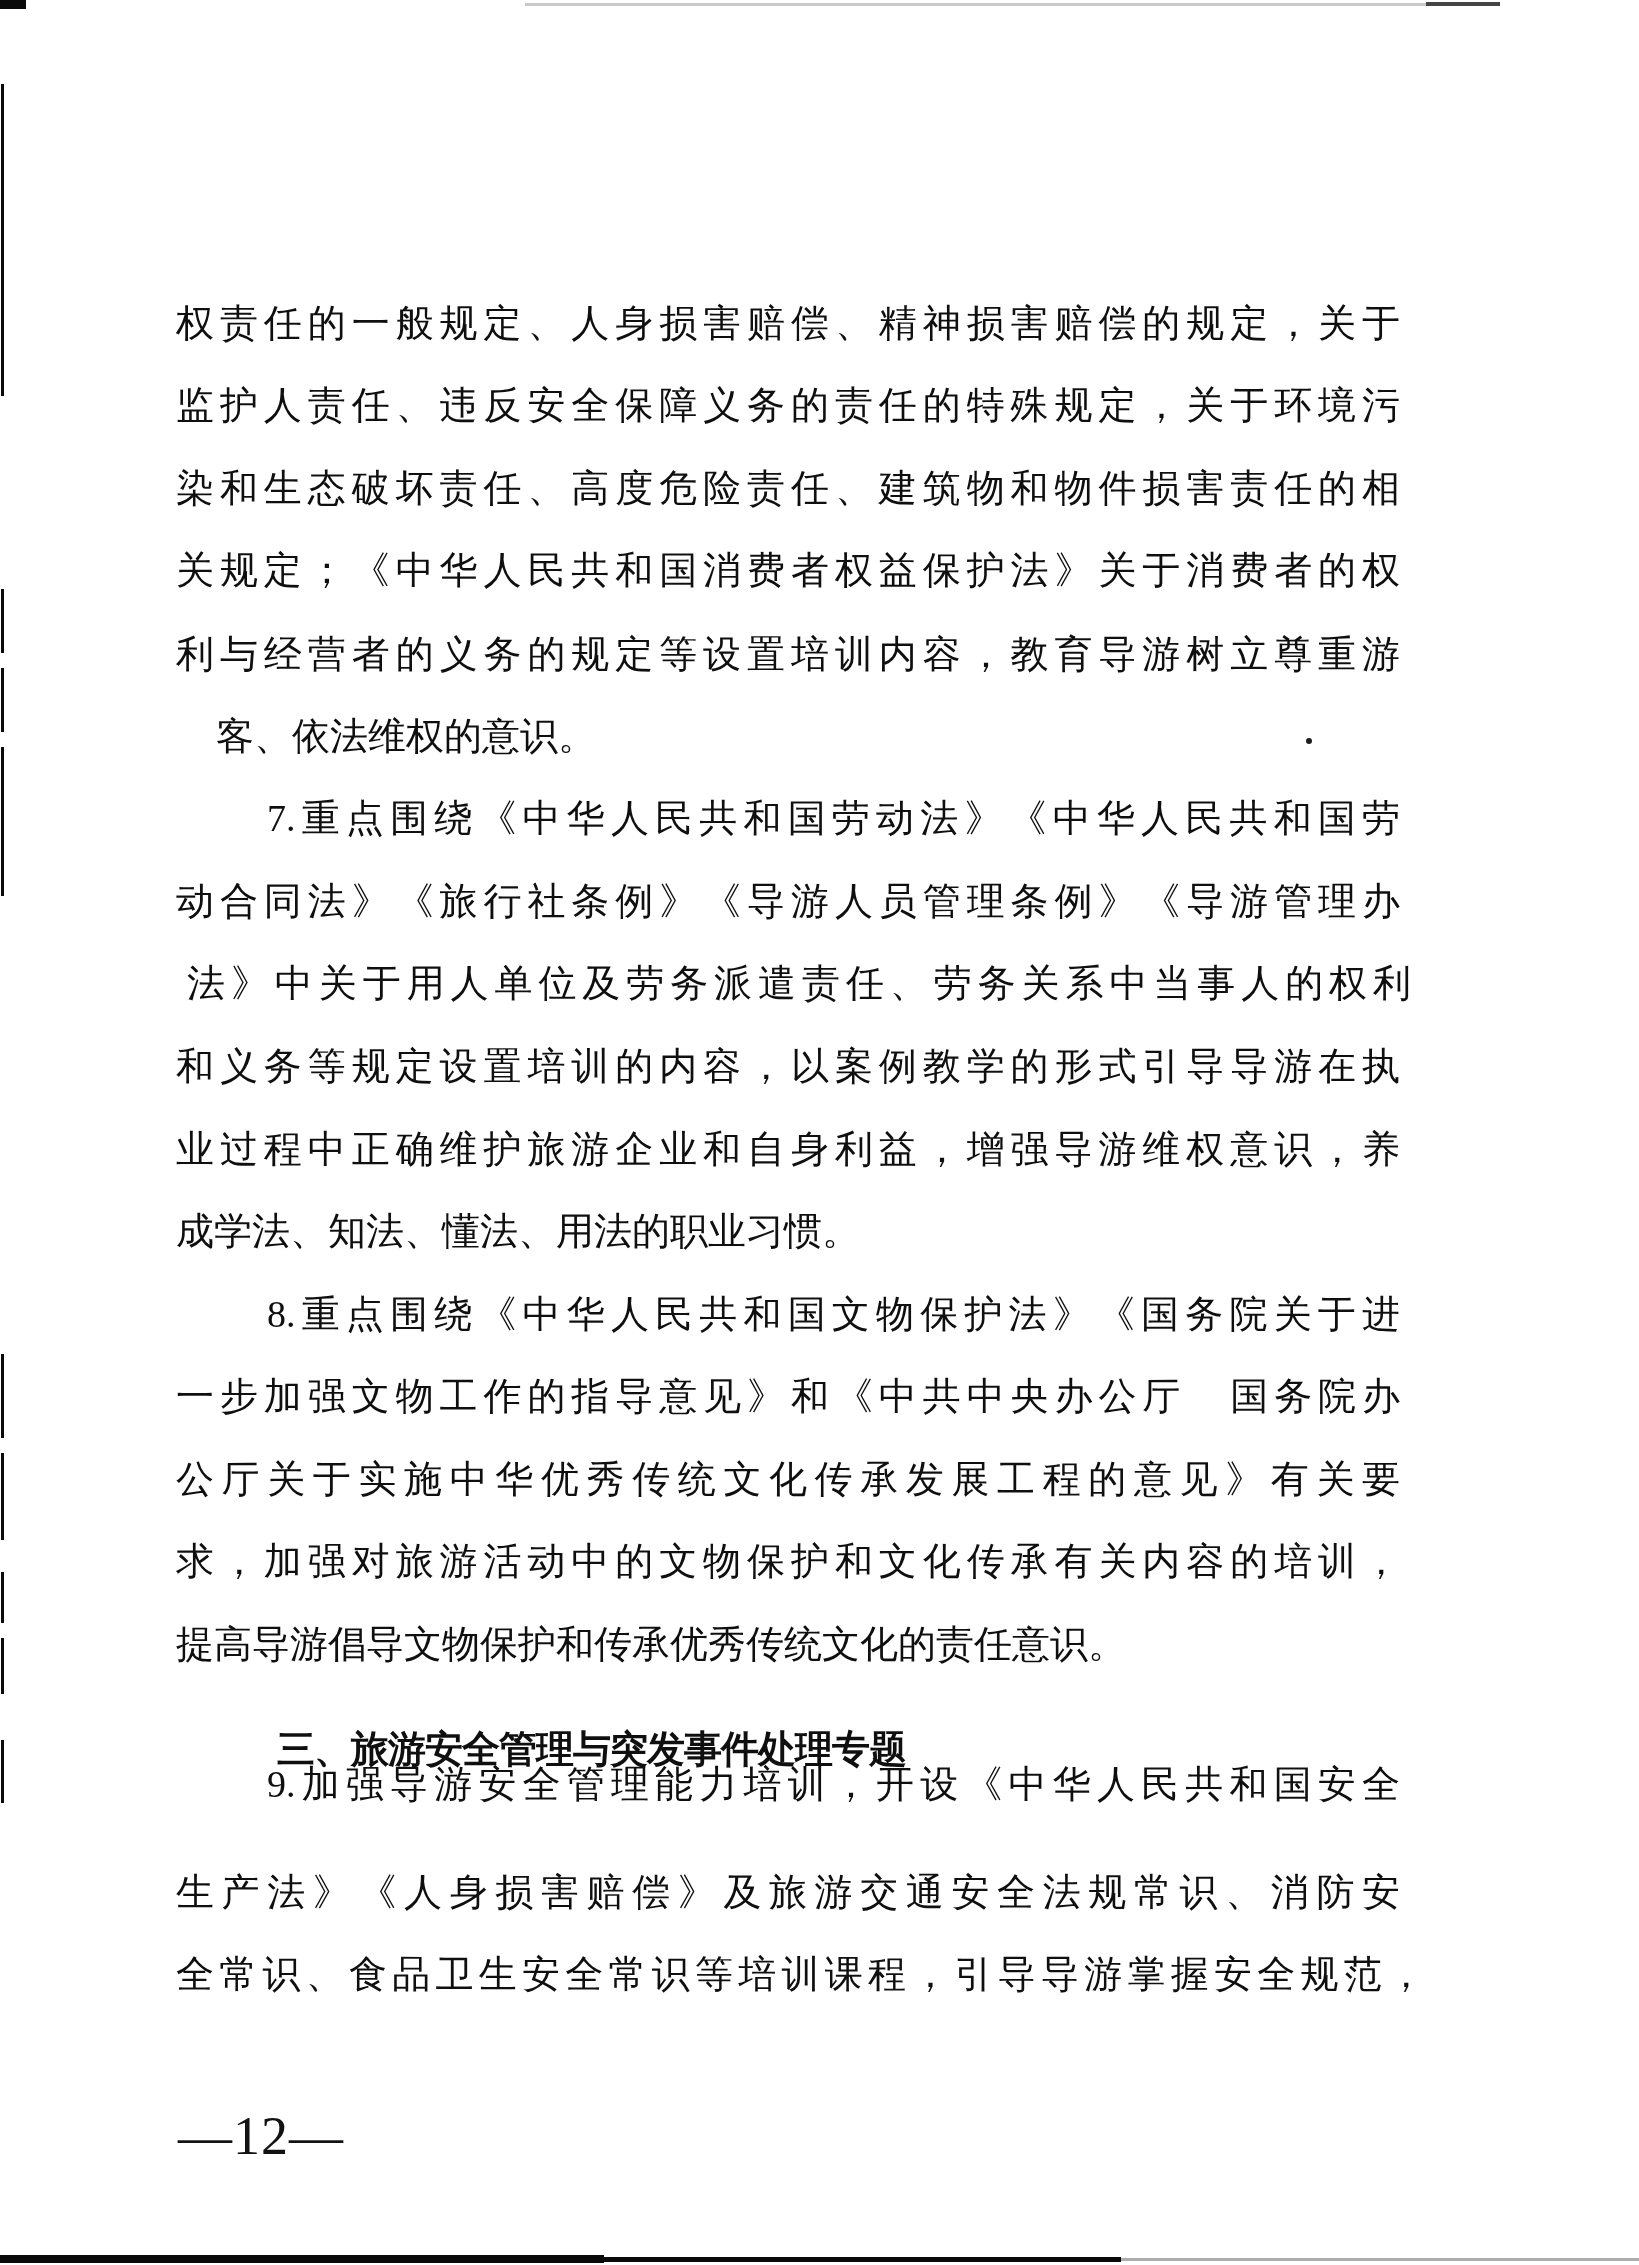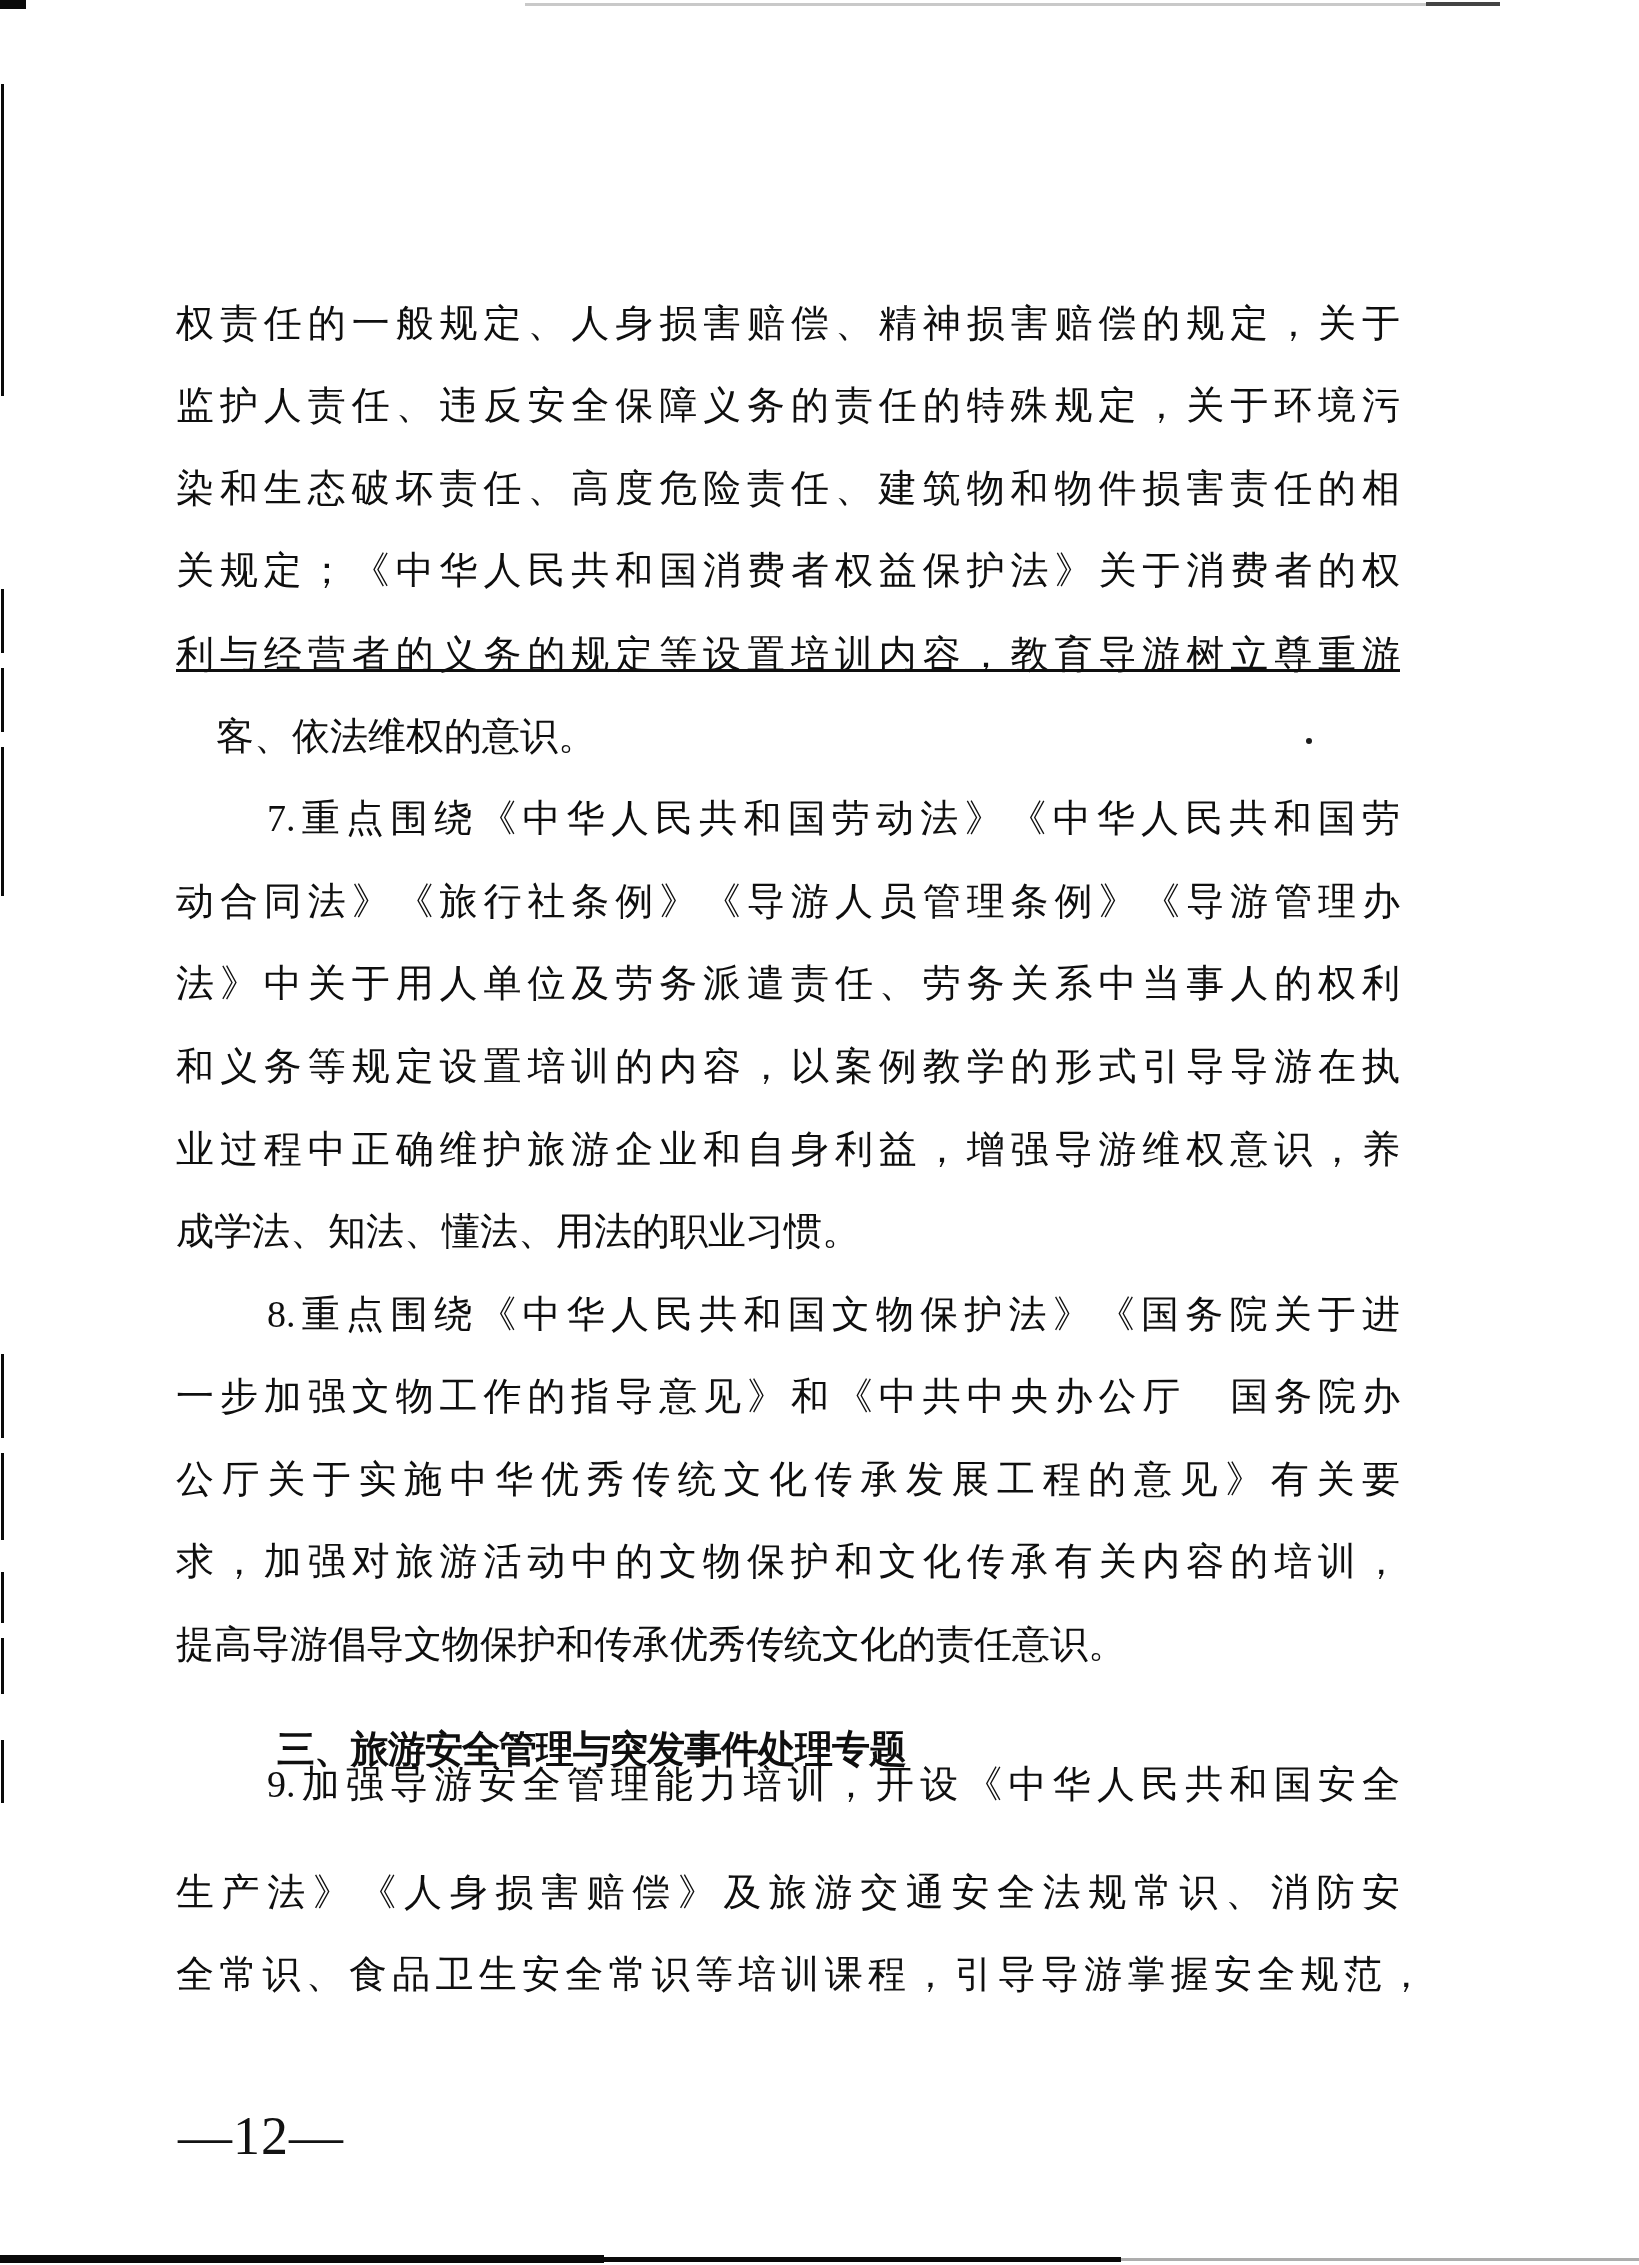--- a/index.html
+++ b/index.html
@@ -69,25 +69,25 @@
   <div class="mark" style="left:1px;top:1638px;width:3px;height:56px;"></div>
   <div class="mark" style="left:1px;top:1740px;width:3px;height:63px;"></div>
 
   <div class="ink-dot"></div>
 
   <div id="textblock">
       <div class="line justify" style="top: 301px;">权责任的一般规定、人身损害赔偿、精神损害赔偿的规定，关于</div>
       <div class="line justify" style="top: 383px;">监护人责任、违反安全保障义务的责任的特殊规定，关于环境污</div>
       <div class="line justify" style="top: 466px;">染和生态破坏责任、高度危险责任、建筑物和物件损害责任的相</div>
       <div class="line justify" style="top: 548px;">关规定；《中华人民共和国消费者权益保护法》关于消费者的权</div>
-      <div class="line justify" style="top: 632px; text-decoration: underline;">利与经营者的义务的规定等设置培训内容，教育导游树立尊重游</div>
+      <div class="line justify" style="top: 632px;">利与经营者的义务的规定等设置培训内容，教育导游树立尊重游</div>
       <div class="line" style="top: 714px; margin-left: 40px;">客、依法维权的意识。</div>
       <div class="line indent justify" style="top: 796px;">7.重点围绕《中华人民共和国劳动法》《中华人民共和国劳</div>
       <div class="line justify" style="top: 879px;">动合同法》《旅行社条例》《导游人员管理条例》《导游管理办</div>
-      <div class="line justify" style="top: 961px;">法》中关于用人单位及劳务派遣责任、劳务关系中当事人的权利</div>
+      <div class="line justify" style="top: 961px; margin-left: 11px;">法》中关于用人单位及劳务派遣责任、劳务关系中当事人的权利</div>
       <div class="line justify" style="top: 1044px;">和义务等规定设置培训的内容，以案例教学的形式引导导游在执</div>
       <div class="line justify" style="top: 1127px;">业过程中正确维护旅游企业和自身利益，增强导游维权意识，养</div>
       <div class="line" style="top: 1209px;">成学法、知法、懂法、用法的职业习惯。</div>
       <div class="line indent justify" style="top: 1292px;">8.重点围绕《中华人民共和国文物保护法》《国务院关于进</div>
       <div class="line justify" style="top: 1374px;">一步加强文物工作的指导意见》和《中共中央办公厅　国务院办</div>
       <div class="line justify" style="top: 1457px;">公厅关于实施中华优秀传统文化传承发展工程的意见》有关要</div>
       <div class="line justify" style="top: 1539px;">求，加强对旅游活动中的文物保护和文化传承有关内容的培训，</div>
       <div class="line" style="top: 1622px;">提高导游倡导文物保护和传承优秀传统文化的责任意识。</div>
       <div class="line heading" style="top: 1705px;">三、旅游安全管理与突发事件处理专题</div>
       <div class="line indent justify" style="top: 1762px;">9.加强导游安全管理能力培训，开设《中华人民共和国安全</div>

